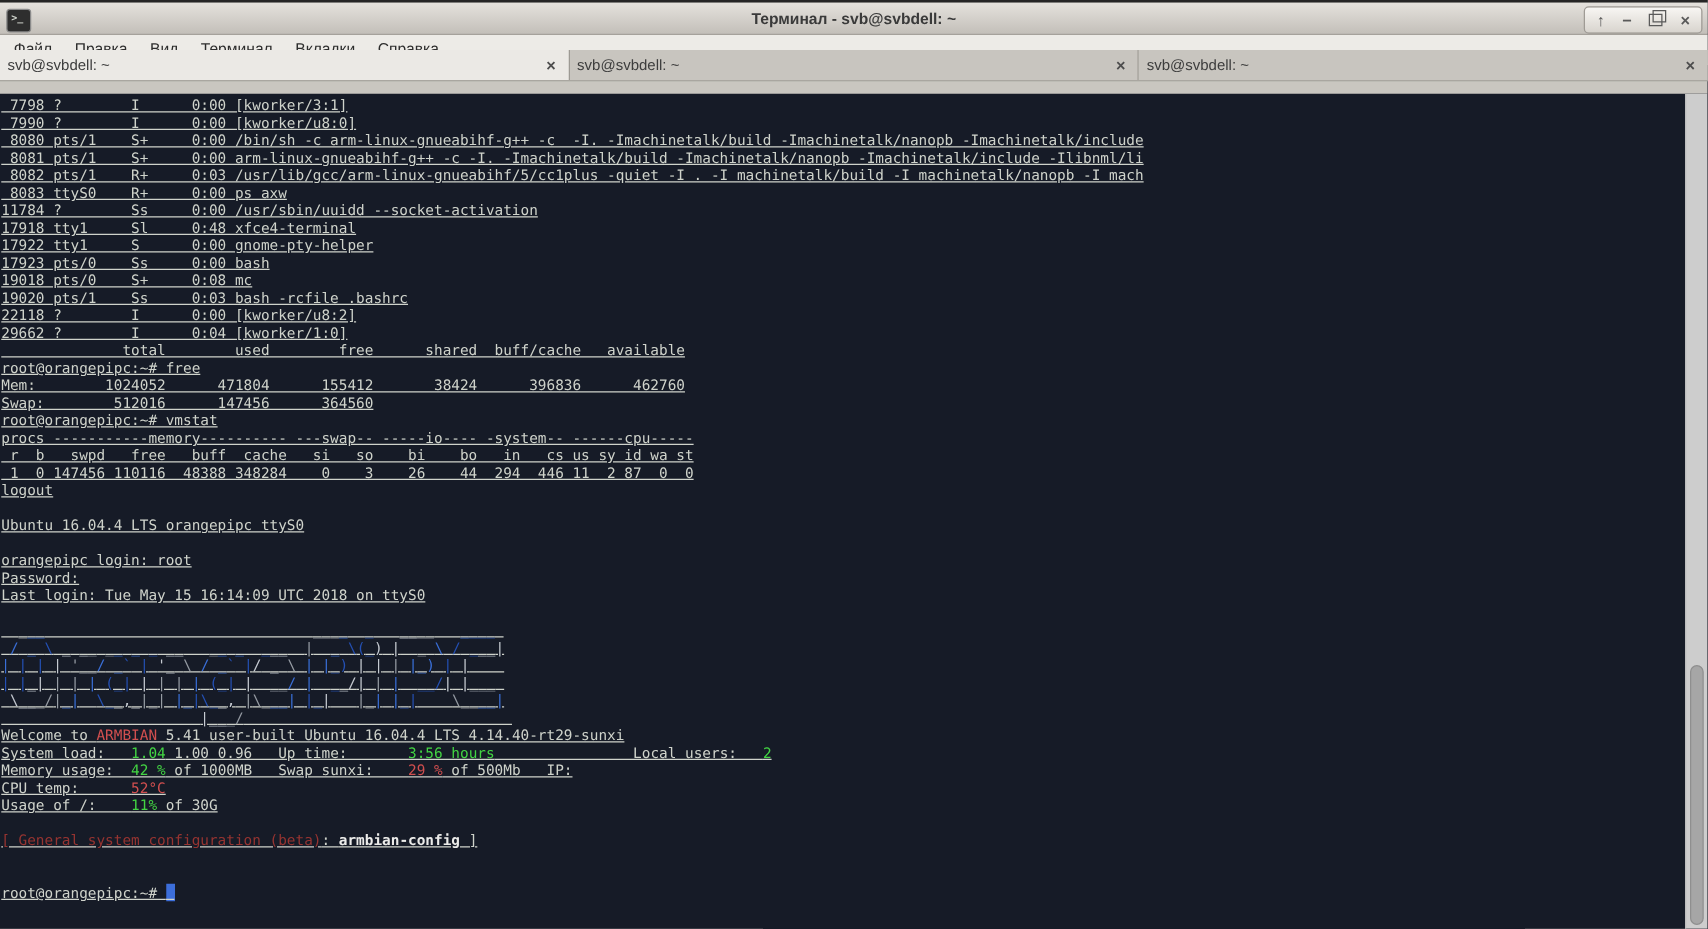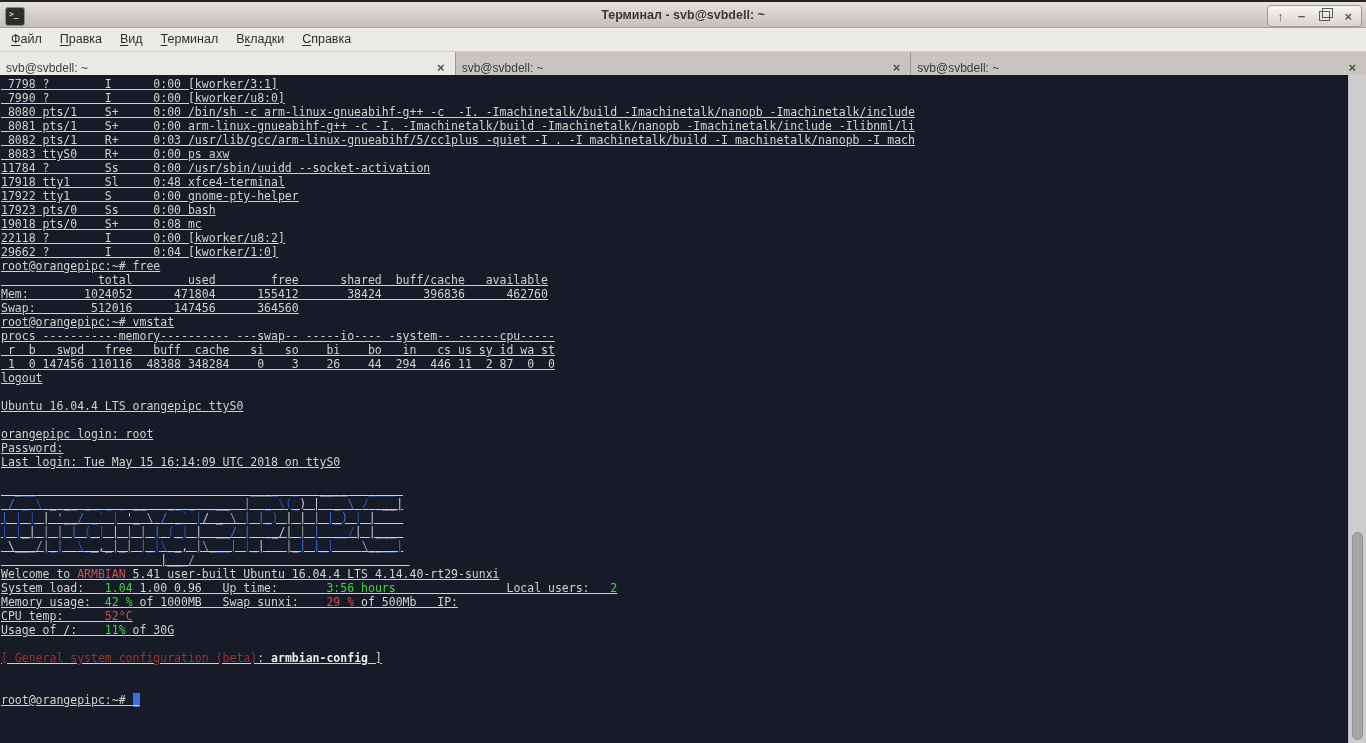--- a/index.html
+++ b/index.html
@@ -35,21 +35,21 @@
   .restore-shape::after{content:"";position:absolute;left:2px;top:-4px;width:9px;height:8px;border:1px solid #5a5a5a;}
   
   .menubar{
     position:absolute;top:28px;left:0;right:0;height:24px;box-sizing:border-box;
     background:#edebe7;border-bottom:1px solid #cfccc7;padding-left:2px;
   }
   .menu-item{display:inline-block;padding:4px 9px 0 9px;font-size:12.5px;color:#2d2d2d;}
   .menu-item u{text-underline-offset:2px;}
   
   .tabbar{
-    position:absolute;top:52px;left:0;right:0;height:32px;display:flex;
+    position:absolute;top:40px;left:0;right:0;height:25px;display:flex;
     background:#bdbab4;border-bottom:1px solid #a9a6a0;box-sizing:border-box;
   }
   .tab{
     flex:1;display:flex;align-items:center;box-sizing:border-box;
     background:#c8c5bf;border-right:1px solid #9d9a94;padding:0 10px 0 6px;
     font-size:12px;color:#3d3d3d;
   }
   .tab:last-child{border-right:none;}
   .tab.active{background:#ebe9e5;}
   .tab-label{flex:1;text-align:left;}
@@ -120,24 +120,25 @@
         <div class="tline"> 7990 ?        I      0:00 [kworker/u8:0]</div>
         <div class="tline"> 8080 pts/1    S+     0:00 /bin/sh -c arm-linux-gnueabihf-g++ -c  -I. -Imachinetalk/build -Imachinetalk/nanopb -Imachinetalk/include</div>
         <div class="tline"> 8081 pts/1    S+     0:00 arm-linux-gnueabihf-g++ -c -I. -Imachinetalk/build -Imachinetalk/nanopb -Imachinetalk/include -Ilibnml/li</div>
         <div class="tline"> 8082 pts/1    R+     0:03 /usr/lib/gcc/arm-linux-gnueabihf/5/cc1plus -quiet -I . -I machinetalk/build -I machinetalk/nanopb -I mach</div>
         <div class="tline"> 8083 ttyS0    R+     0:00 ps axw</div>
         <div class="tline">11784 ?        Ss     0:00 /usr/sbin/uuidd --socket-activation</div>
         <div class="tline">17918 tty1     Sl     0:48 xfce4-terminal</div>
         <div class="tline">17922 tty1     S      0:00 gnome-pty-helper</div>
         <div class="tline">17923 pts/0    Ss     0:00 bash</div>
         <div class="tline">19018 pts/0    S+     0:08 mc</div>
+        <div class="tline">19020 pts/1    Ss     0:03 bash -rcfile .bashrc</div>
         <div class="tline">22118 ?        I      0:00 [kworker/u8:2]</div>
         <div class="tline">29662 ?        I      0:04 [kworker/1:0]</div>
+        <div class="tline">              total        used        free      shared  buff/cache   available</div>
         <div class="tline">root@orangepipc:~# free</div>
-        <div class="tline">              total        used        free      shared  buff/cache   available</div>
         <div class="tline">Mem:        1024052      471804      155412       38424      396836      462760</div>
         <div class="tline">Swap:        512016      147456      364560</div>
         <div class="tline">root@orangepipc:~# vmstat</div>
         <div class="tline">procs -----------memory---------- ---swap-- -----io---- -system-- ------cpu-----</div>
         <div class="tline"> r  b   swpd   free   buff  cache   si   so    bi    bo   in   cs us sy id wa st</div>
         <div class="tline"> 1  0 147456 110116  48388 348284    0    3    26    44  294  446 11  2 87  0  0</div>
         <div class="tline">logout</div>
         <div class="tline"></div>
         <div class="tline">Ubuntu 16.04.4 LTS orangepipc ttyS0</div>
         <div class="tline"></div>

